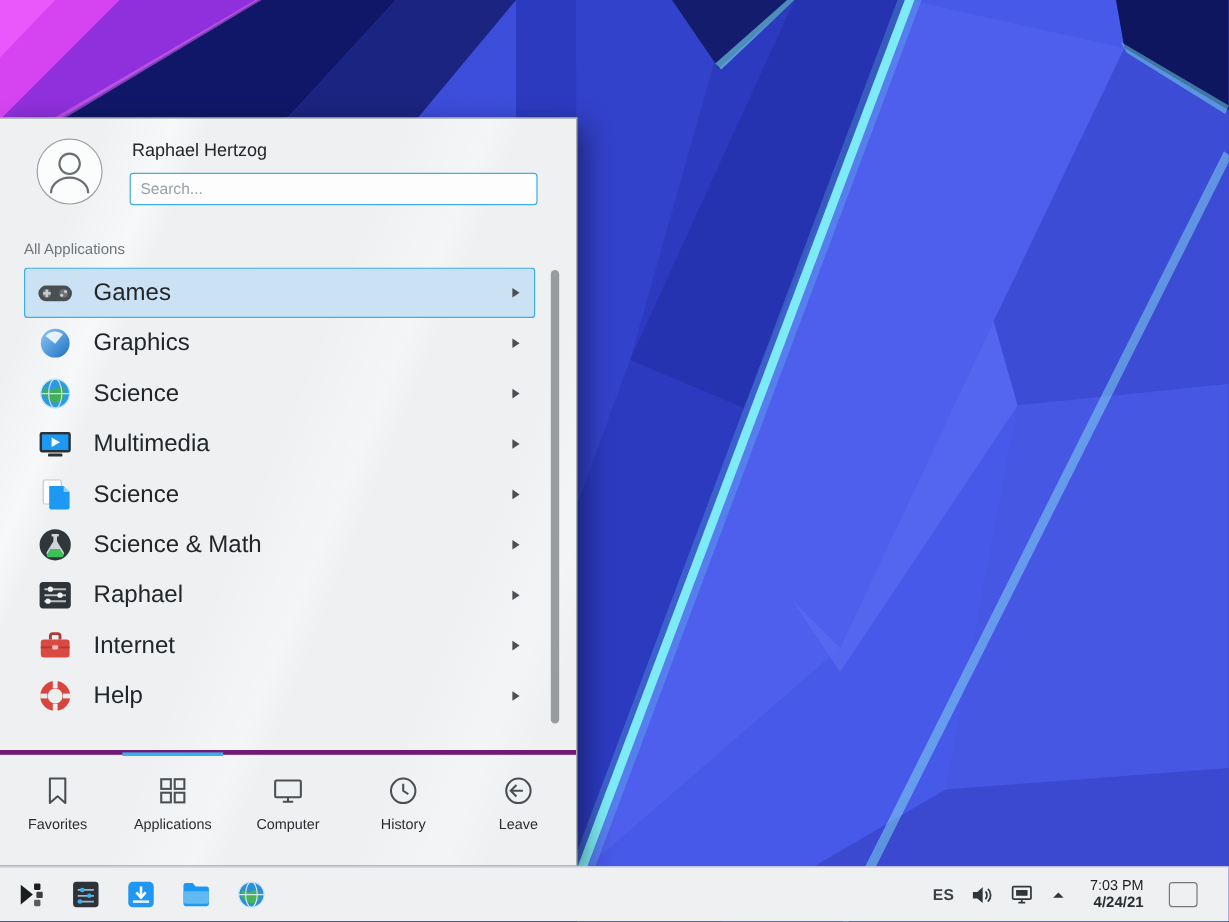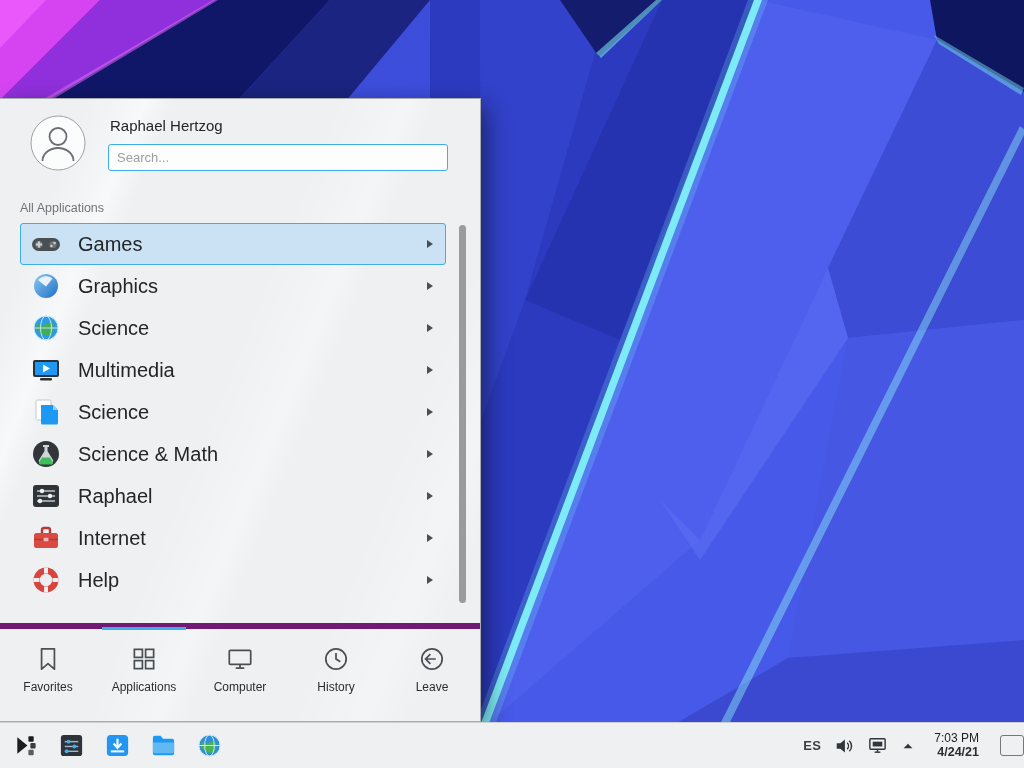--- a/index.html
+++ b/index.html
@@ -30,33 +30,33 @@
     border:1px solid transparent;border-radius:3px;cursor:default;}
   .cat-row.selected{background:var(--selection,#cbe2f4);border-color:var(--accent,#3daee9);}
   .cat-icon{width:32px;height:32px;margin-left:9px;flex:0 0 32px;}
   .cat-icon svg{width:32px;height:32px;display:block;}
   .cat-label{margin-left:16px;font-size:20px;color:#232629;}
   .cat-arrow{margin-left:auto;margin-right:12px;width:0;height:0;
     border-left:6px solid #4a4f54;border-top:4.5px solid transparent;border-bottom:4.5px solid transparent;}
   .scrollbar{position:absolute;z-index:2;right:14px;top:126px;width:7px;height:378px;border-radius:4px;
     background:#989c9f;}
   
-  .tabbar{position:relative;z-index:1;display:flex;height:92px;border-top:6px solid #701a75;}
+  .tabbar{position:relative;z-index:1;display:flex;height:92px;border-top:4px solid #701a75;}
   .tab{position:relative;flex:1;display:flex;flex-direction:column;align-items:center;padding-top:15px;cursor:default;}
   .tab.active::before{content:"";position:absolute;top:-2px;left:6px;right:6px;height:3px;background:var(--accent,#3daee9);}
   .tab-icon svg{width:30px;height:30px;display:block;}
   .tab-label{margin-top:6px;font-size:12px;color:#2b2e31;}
 
   
   .panel{position:absolute;left:0;bottom:0;width:1024px;height:46px;box-sizing:border-box;
     background:var(--panel-bg,#eef0f1);border-top:1px solid #cdd0d2;display:flex;align-items:center;z-index:6;}
   .panel-apps{display:flex;align-items:center;gap:19px;padding-left:12px;}
   .papp{width:27px;height:27px;display:block;cursor:pointer;}
   .papp svg{width:27px;height:27px;display:block;}
-  .panel-tray{margin-left:auto;display:flex;align-items:center;gap:13px;padding-right:0;}
+  .panel-tray{margin-left:auto;display:flex;align-items:center;gap:13px;padding-right:26px;}
   .kbd{font-size:13px;font-weight:bold;color:#3a4045;letter-spacing:.3px;}
   .tray-ic{display:block;}
   .tray-ic svg{display:block;}
   .clock{text-align:right;line-height:1.12;margin:0 4px 0 6px;}
   .clock-time{font-size:12px;color:#1d2023;}
   .clock-date{font-size:12.5px;color:#2a2e31;font-weight:bold;}
   .show-desktop{width:22px;height:19px;border:1px solid #74787c;border-radius:3px;background:transparent;margin-left:4px;}
 </style>
 </head>
 <body>

